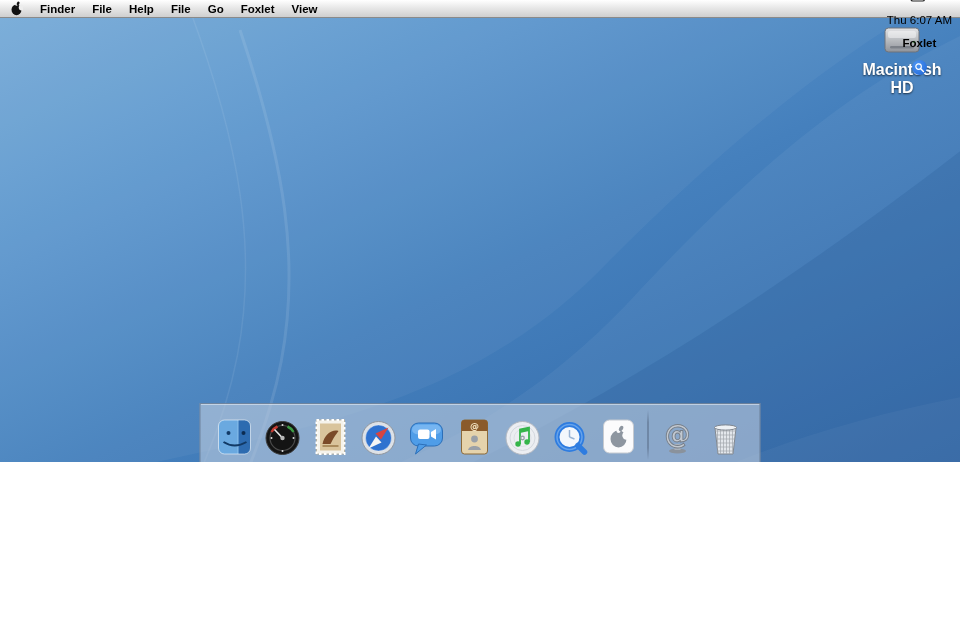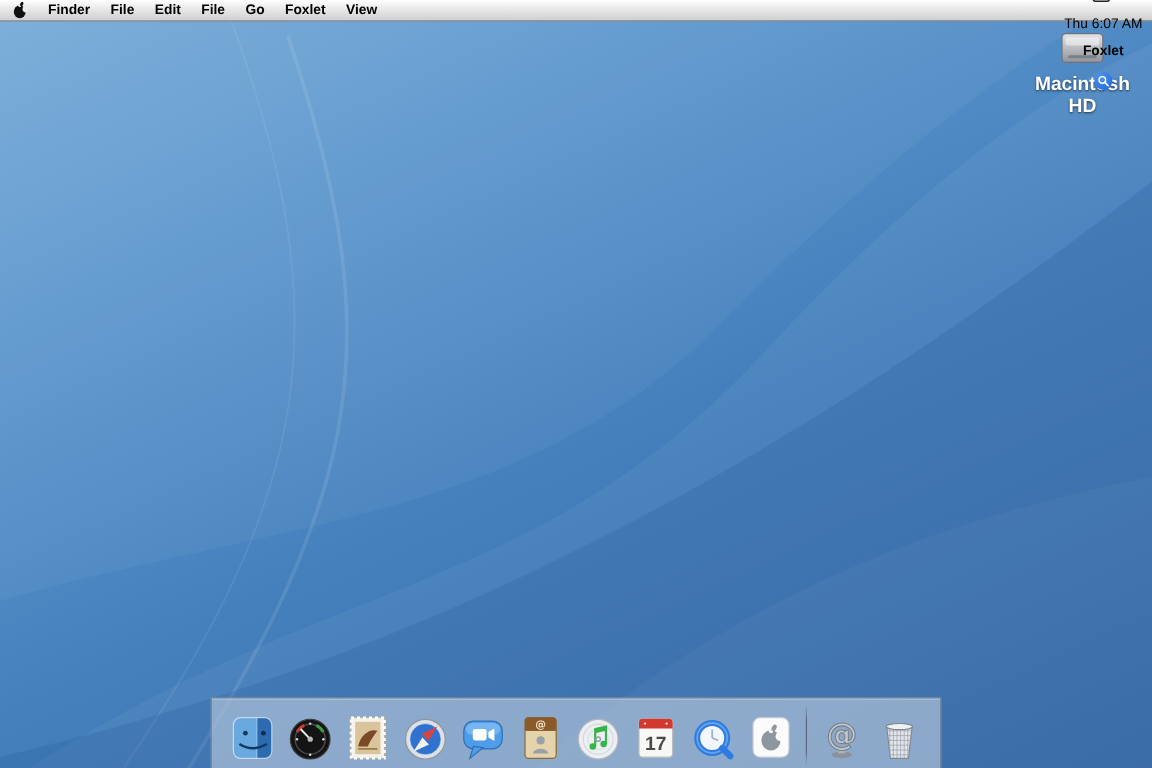--- a/index.html
+++ b/index.html
@@ -1,17 +1,17 @@
 <!DOCTYPE html>
 <html><head>
 <meta charset="utf-8">
 <style>
   * { margin:0; padding:0; box-sizing:border-box; }
   html,body { width:960px; height:640px; overflow:hidden; font-family:"Liberation Sans", sans-serif; }
-  .screen { position:relative; width:960px; height:640px; overflow:hidden;
+  .screen { position:relative; width:960px; height:462px; overflow:hidden;
     background:linear-gradient(155deg,#79add9 0%, #5b95cc 30%, #4580bd 55%, #2f66a6 100%); }
   .wallpaper-svg { position:absolute; inset:0; }
 
   
   .menubar { position:absolute; top:0; left:0; width:100%; height:18px;
     background:linear-gradient(#ffffff,#e8e8e8 45%,#cfcfcf);
     border-bottom:1px solid #8a8a8a;
     display:flex; align-items:center; font-size:11.5px; color:#000; z-index:10; }
   .menubar-left { display:flex; align-items:center; gap:17px; padding-left:10px; }
   .menubar-right { margin-left:auto; display:flex; align-items:center; gap:11px; padding-right:8px;flex-direction:column; }
@@ -56,21 +56,21 @@
       <span class="mb-icon">
         <svg width="13" height="15" viewBox="0 0 20 24">
           <ellipse cx="10" cy="14" rx="8" ry="8.6" fill="#111"></ellipse>
           <circle cx="18.2" cy="10.5" r="4.6" fill="#ededed"></circle>
           <circle cx="10" cy="5.6" r="2.1" fill="#ededed"></circle>
           <ellipse cx="12.6" cy="3.8" rx="2" ry="3" transform="rotate(28 12.6 3.8)" fill="#111"></ellipse>
         </svg>
       </span>
       <span class="menu-item bold">Finder</span>
       <span class="menu-item">File</span>
-      <span class="menu-item">Edit</span>
+      <span class="menu-item">Help</span>
       <span class="menu-item">File</span>
       <span class="menu-item">Go</span>
       <span class="menu-item">Foxlet</span>
       <span class="menu-item">View</span>
     </div>
     <div class="menubar-right">
       <span class="mb-icon">
         <svg width="16" height="14" viewBox="0 0 16 14">
           <path d="M2,7 a8.5,8.5 0 0 1 12,0" stroke="#222" stroke-width="1.4" fill="none"></path>
           <path d="M4.3,9.3 a5.2,5.2 0 0 1 7.4,0" stroke="#222" stroke-width="1.4" fill="none"></path>
@@ -203,29 +203,20 @@
         <circle cx="22" cy="24" r="8.5" fill="none" stroke="#dde1e6" stroke-width="1"></circle>
         <circle cx="17.5" cy="30" r="2.7" fill="#35b54a"></circle>
         <circle cx="26.5" cy="28" r="2.7" fill="#35b54a"></circle>
         <path d="M19.5,30 L19.5,15.5 L28.5,13.5 L28.5,28" stroke="#35b54a" stroke-width="1.8" fill="none"></path>
         <polygon points="19.5,15.5 28.5,13.5 28.5,17 19.5,19" fill="#35b54a"></polygon>
         <circle cx="22" cy="24" r="2.4" fill="#9aa0a8"></circle>
         <circle cx="22" cy="24" r="1.1" fill="#f4f5f7"></circle>
       </svg>
     </div>
 
-    <div class="dock-item">
-      <svg width="44" height="46" viewBox="0 0 44 46">
-        <rect x="8" y="7" width="28" height="32" rx="3" fill="#f7f7f5" stroke="#bcbcbc"></rect>
-        <path d="M8,10 a3,3 0 0 1 3,-3 L33,7 a3,3 0 0 1 3,3 L36,15 L8,15 Z" fill="#d2382e"></path>
-        <circle cx="13" cy="11" r="1" fill="#ffffff" opacity="0.85"></circle>
-        <circle cx="31" cy="11" r="1" fill="#ffffff" opacity="0.85"></circle>
-        <text x="22" y="33" text-anchor="middle" font-size="16" font-weight="bold" fill="#4a4a4a" font-family="Liberation Sans, sans-serif">17</text>
-      </svg>
-    </div>
 
     <div class="dock-item">
       <svg width="44" height="46" viewBox="0 0 44 46">
         <circle cx="21" cy="23" r="12.5" fill="#f3f7fc" stroke="#2e7ce0" stroke-width="5"></circle>
         <circle cx="21" cy="23" r="12.5" fill="none" stroke="#7fb4f0" stroke-width="1.5" opacity="0.7"></circle>
         <line x1="29.5" y1="31.5" x2="36" y2="38" stroke="#2e7ce0" stroke-width="5.5" stroke-linecap="round"></line>
         <line x1="21" y1="23" x2="21" y2="16" stroke="#9ab4d4" stroke-width="1.5"></line>
         <line x1="21" y1="23" x2="26" y2="25" stroke="#9ab4d4" stroke-width="1.5"></line>
       </svg>
     </div>

